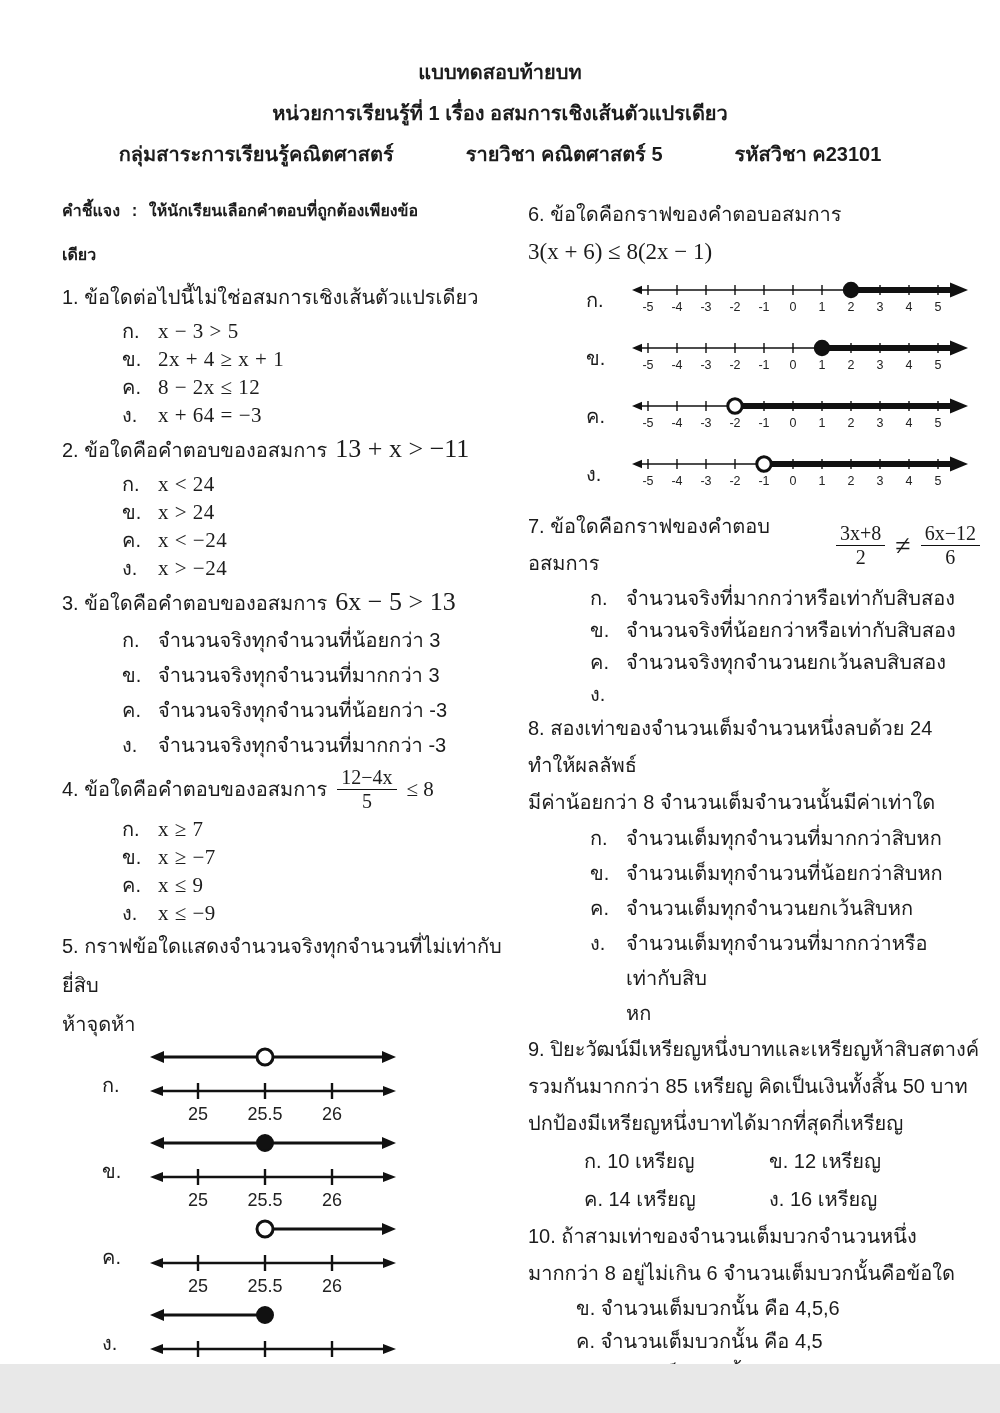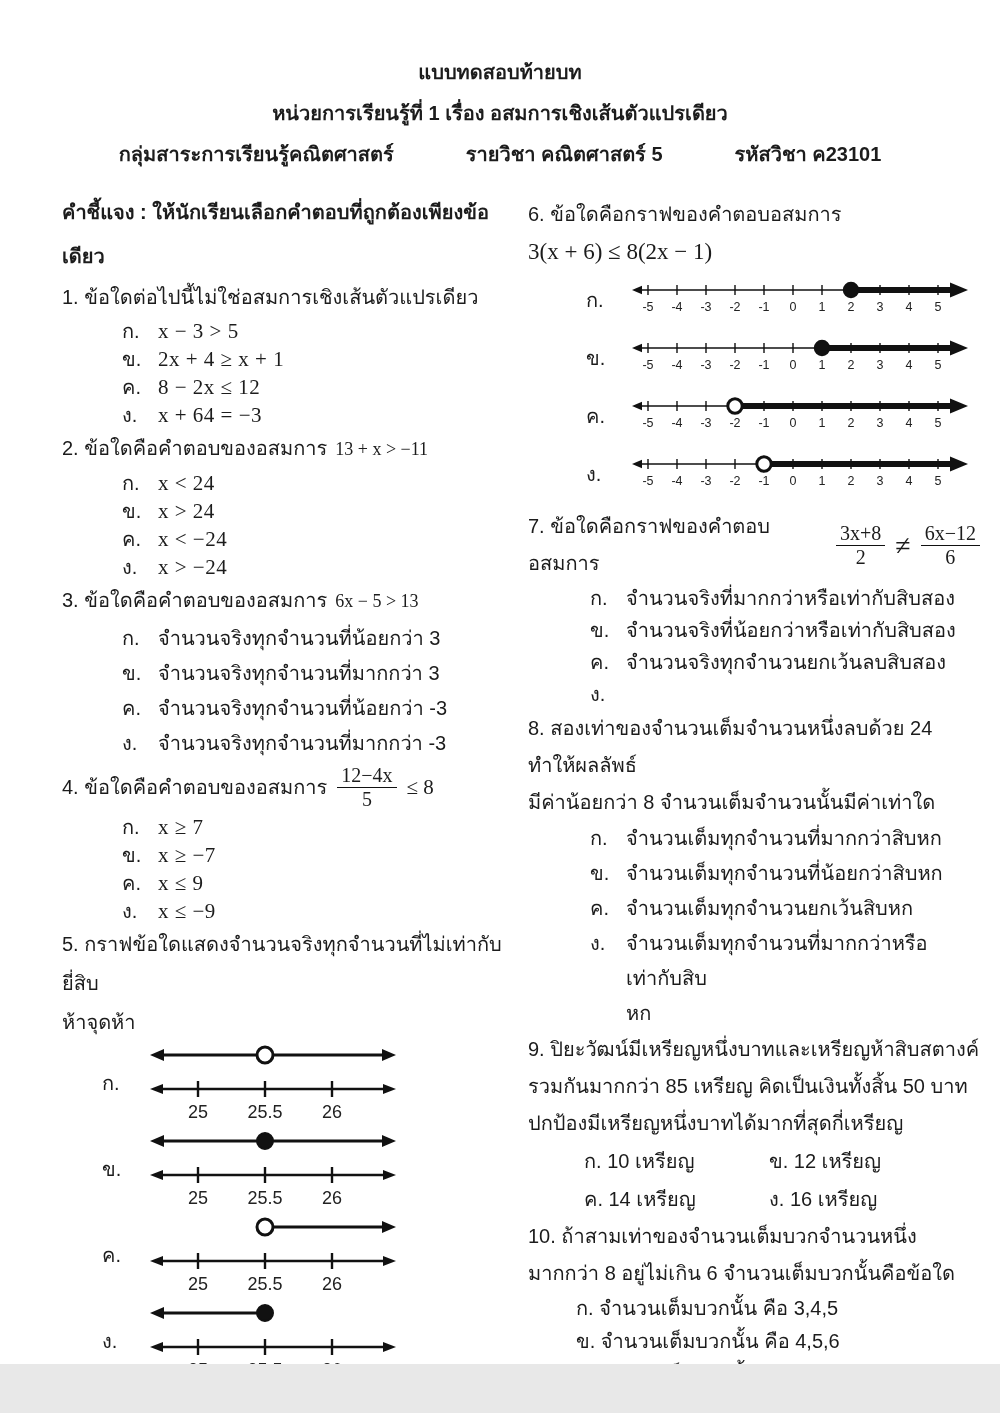--- a/index.html
+++ b/index.html
@@ -9,25 +9,25 @@
   
   .header { position:absolute; top:52px; left:0; width:100%; text-align:center; }
   .h-line { font-weight:700; font-size:20px; line-height:41px; }
   .h-row  { display:flex; justify-content:center; gap:72px; }
 
   
   .col { position:absolute; width:452px; font-size:20px; }
   .col-left  { left:62px;  top:190px; }
   .col-right { left:528px; top:196px; }
 
-  .instr-line { font-weight:700; font-size:20px; line-height:44px; }
+  .instr-line { font-weight:700; font-size:16px; line-height:44px;font-family:Liberation Mono, monospace; }
   .q  { font-size:20px; line-height:39px; }
   .col-right .q { line-height:37px; }
   .math { font-family:"Liberation Serif", serif; }
-  .qmath { font-size:18px; margin-left:8px; }
+  .qmath { font-size:26px; margin-left:8px; }
 
   .opt { display:flex; padding-left:60px; line-height:28px; font-size:20px; }
   .opt-label { width:36px; flex:none; }
   .opt-math { font-size:21px; letter-spacing:.5px; }
   .opt-thai { line-height:35px; }
   .col-right .opt { padding-left:62px; line-height:32px; }
   .col-right .opt.q8opt { line-height:35px; }
   .opt-hang { padding-left:98px; line-height:35px; }
 
   .fracline { display:flex; align-items:center; gap:10px; }
@@ -445,21 +445,20 @@
     <div class="q">ปกป้องมีเหรียญหนึ่งบาทได้มากที่สุดกี่เหรียญ</div>
     <div class="optgrid">
       <div class="optcell">ก. 10 เหรียญ</div>
       <div class="optcell">ข. 12 เหรียญ</div>
       <div class="optcell">ค. 14 เหรียญ</div>
       <div class="optcell">ง. 16 เหรียญ</div>
     </div>
 
     <div class="q">10. ถ้าสามเท่าของจำนวนเต็มบวกจำนวนหนึ่ง</div>
     <div class="q">มากกว่า 8 อยู่ไม่เกิน 6 จำนวนเต็มบวกนั้นคือข้อใด</div>
-    <div class="opt-simple">ก. จำนวนเต็มบวกนั้น คือ 3,4,5</div>
     <div class="opt-simple">ข. จำนวนเต็มบวกนั้น คือ 4,5,6</div>
     <div class="opt-simple">ค. จำนวนเต็มบวกนั้น คือ 4,5</div>
     <div class="opt-simple">ง. จำนวนเต็มบวกนั้น คือ 5,6</div>
   </div>
 
   <div class="logo">
     <div class="logo-grid">
       <span class="sq sq0">L</span>
       <span class="sq sq1">I</span>
       <span class="sq sq2">V</span>

